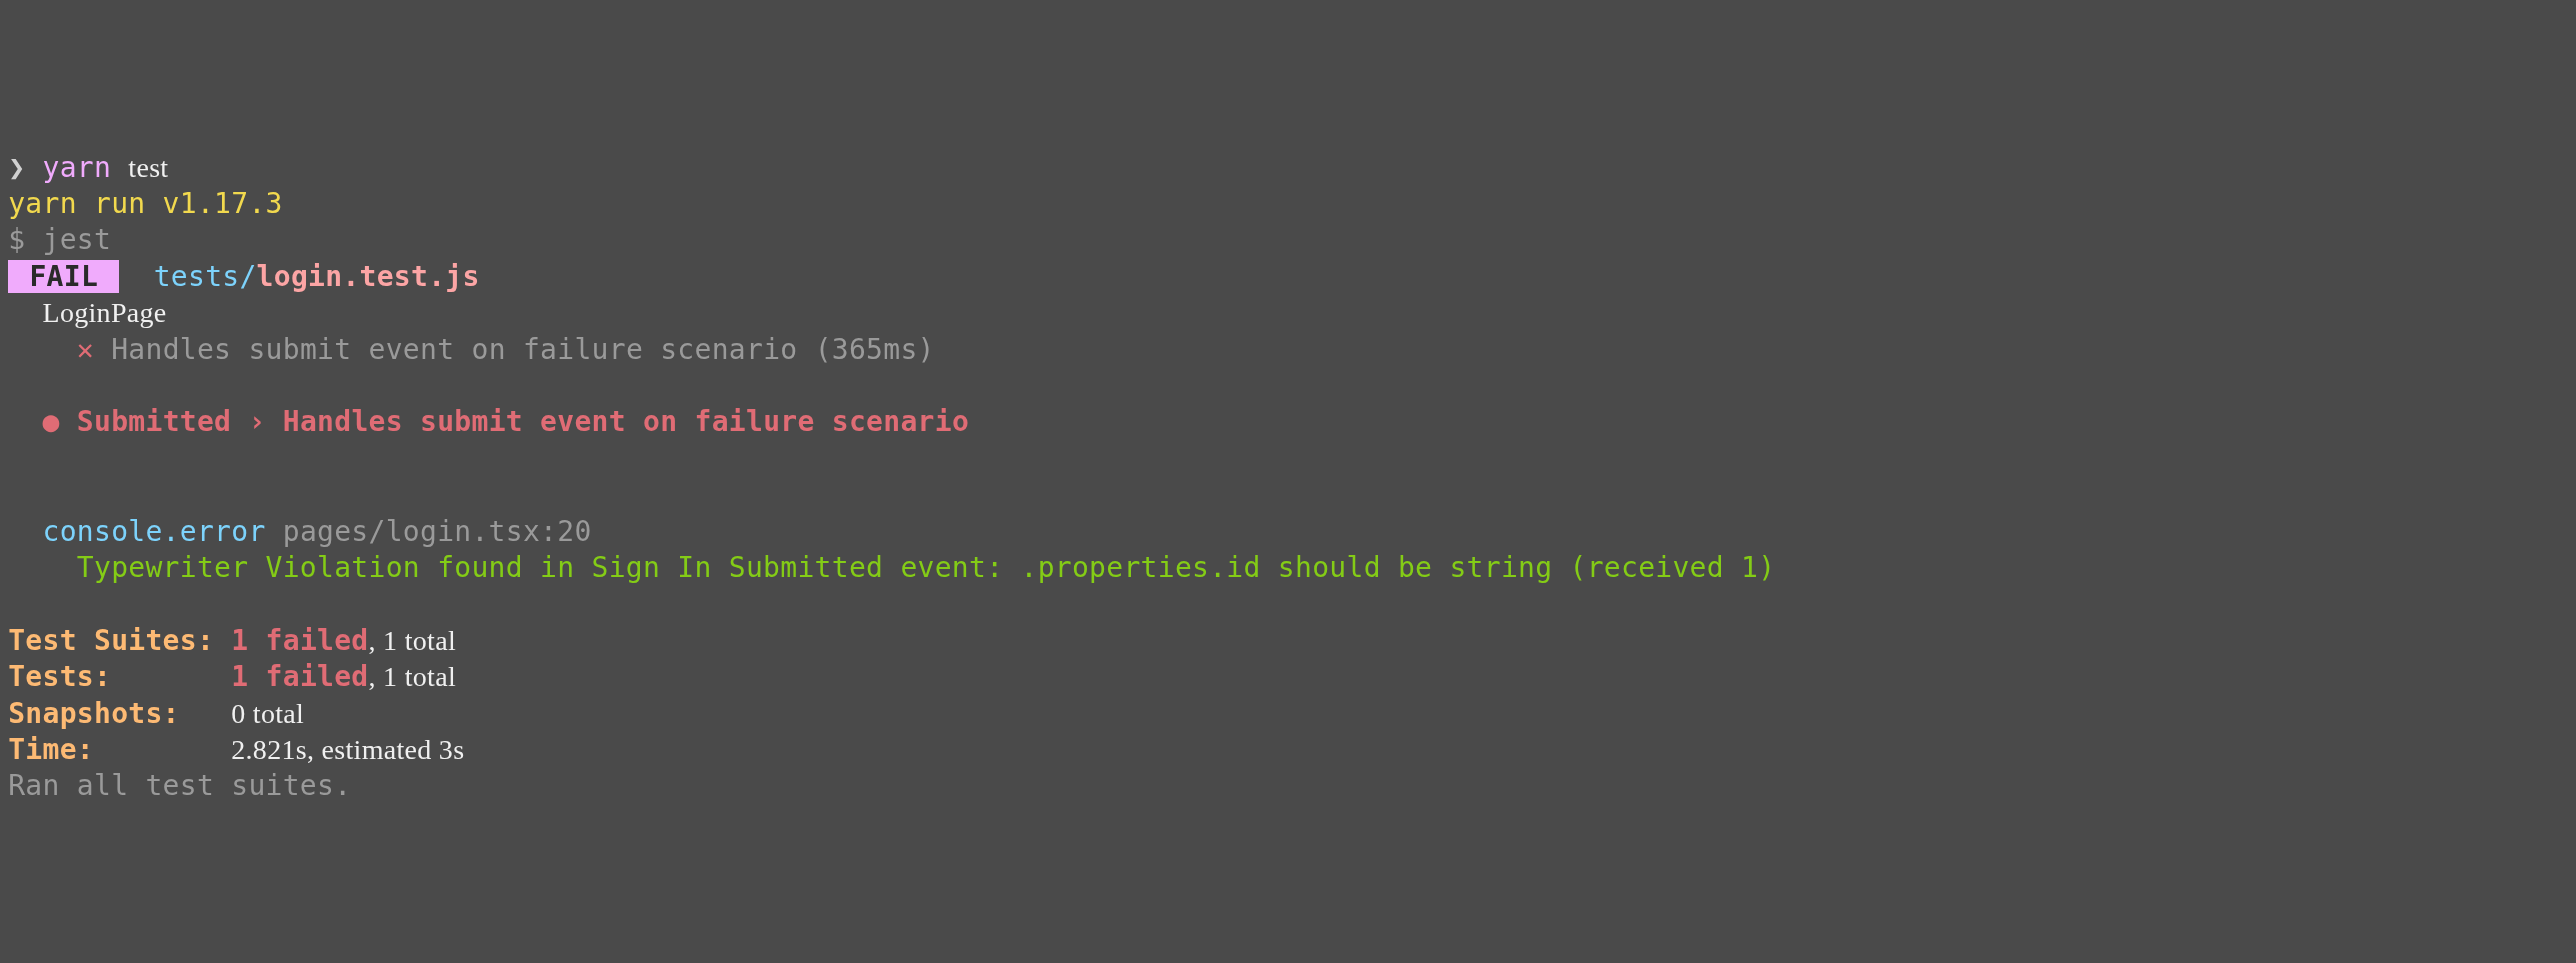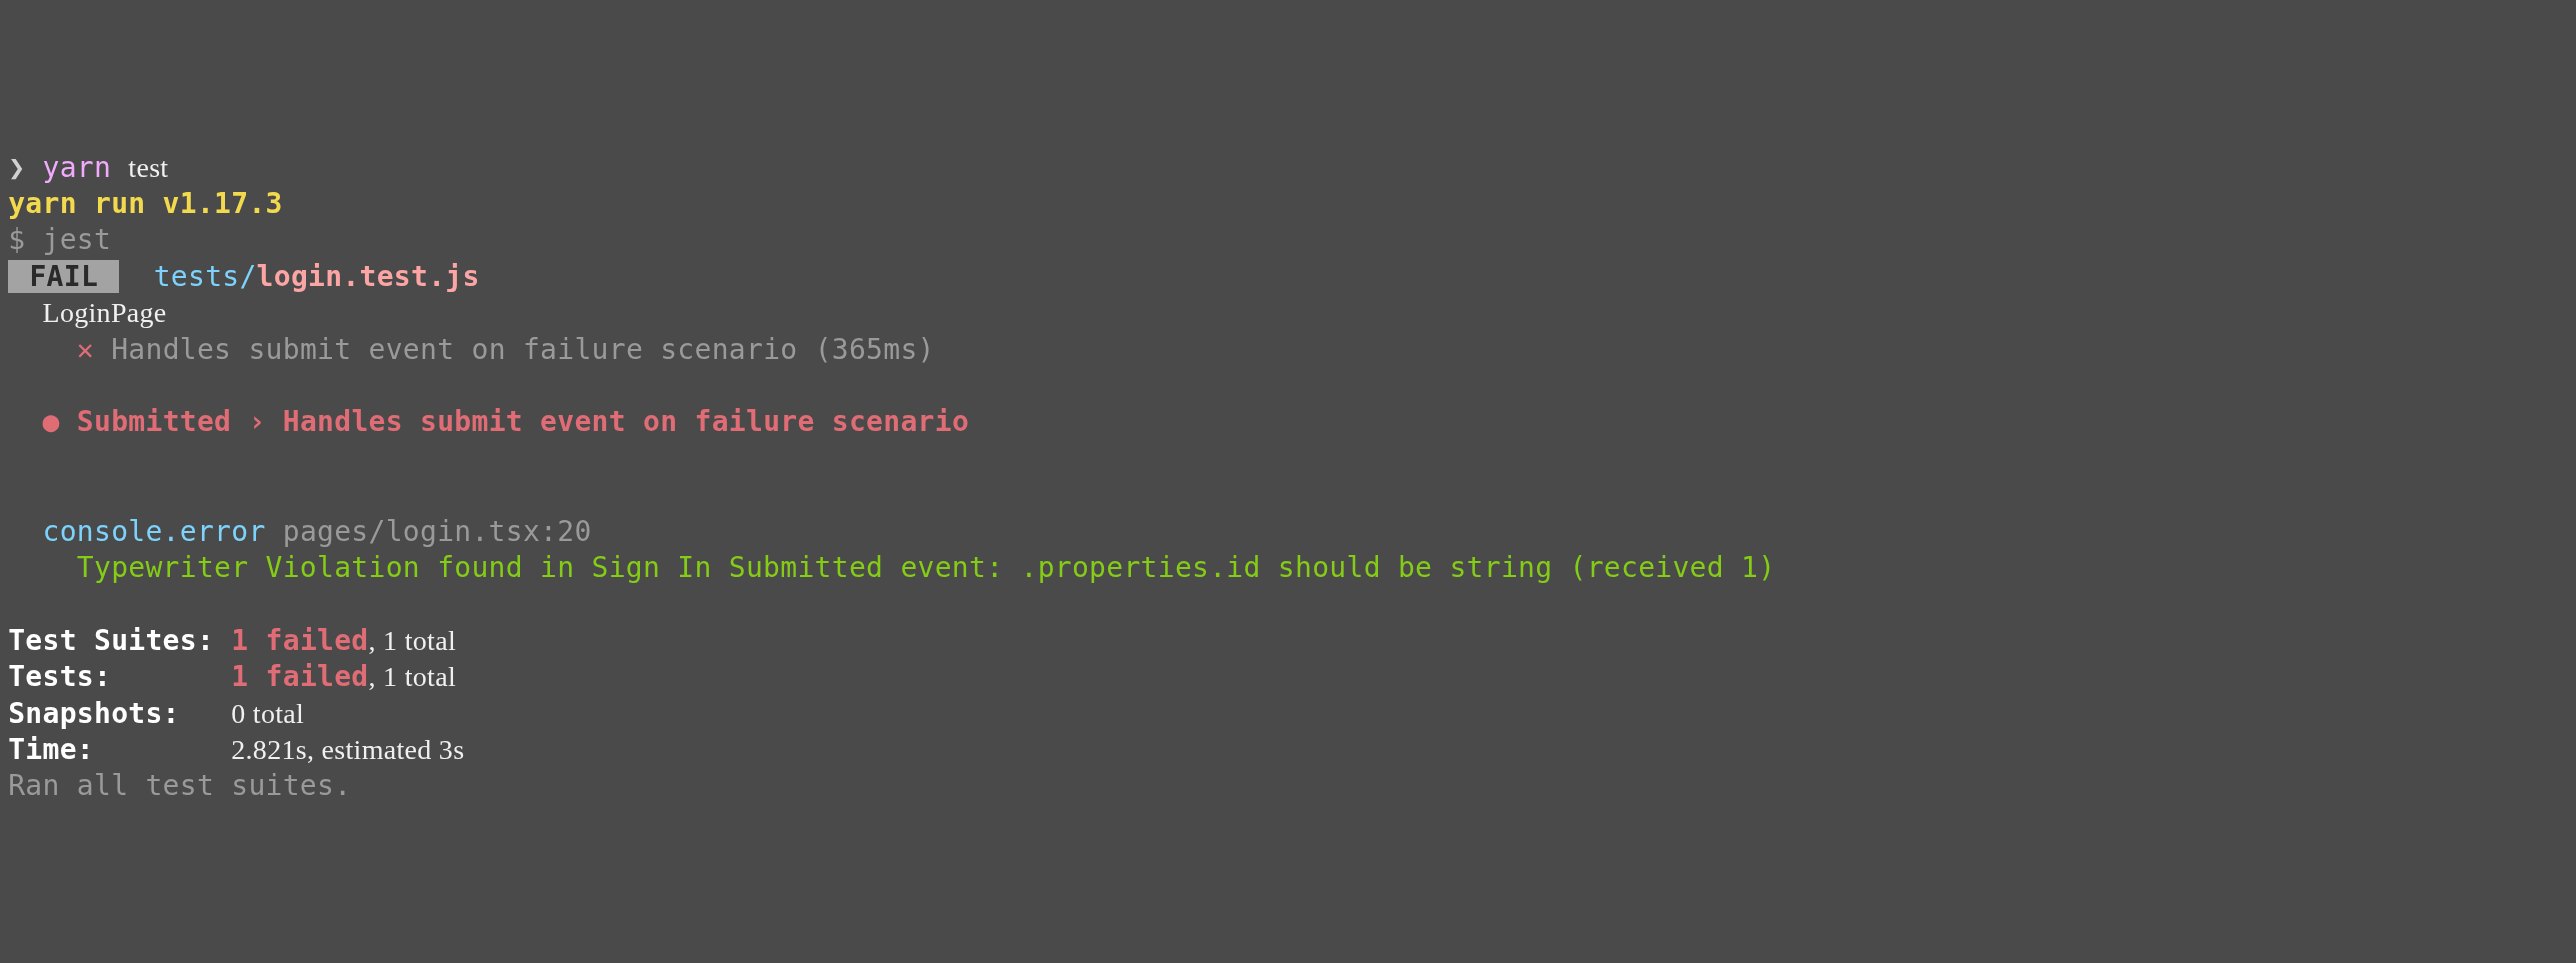--- a/index.html
+++ b/index.html
@@ -22,29 +22,29 @@
     }
     .green {
       color: #f0abfc;
     }
     .white {
       color: #f0f0f0;
       font-family: Liberation Serif, serif;
     }
     .yellow-bold {
       color: #f2d94e;
-      font-weight: bold;
+      font-weight: normal;
       margin-top: 8px;
     }
     .gray {
       color: #9a9a9a;
       margin-top: 48px;
     }
     .fail-badge {
-      background-color: #a3a3a3;
+      background-color: #f0abfc;
       color: #2a2a2a;
       font-weight: bold;
       padding: 0 4.1px;
     }
     .dim-gray {
       color: #7dd3fc;
     }
     .bold-white {
       color: #fca5a5;
       font-weight: bold;
@@ -53,21 +53,21 @@
       color: #e06c75;
     }
     .red-bold {
       color: #e06c75;
       font-weight: bold;
     }
     .red {
       color: #84cc16;
     }
     .summary-label {
-      color: #ffffff;
+      color: #fdba74;
       font-weight: bold;
     }
   </style>
 </head>
 <body>
 
 
 
 <div><span><span class="prompt-caret">❯</span> <span class="green">yarn</span> <span class="white">test</span></span>
 <span class="yellow-bold">yarn run v1.17.3</span>

